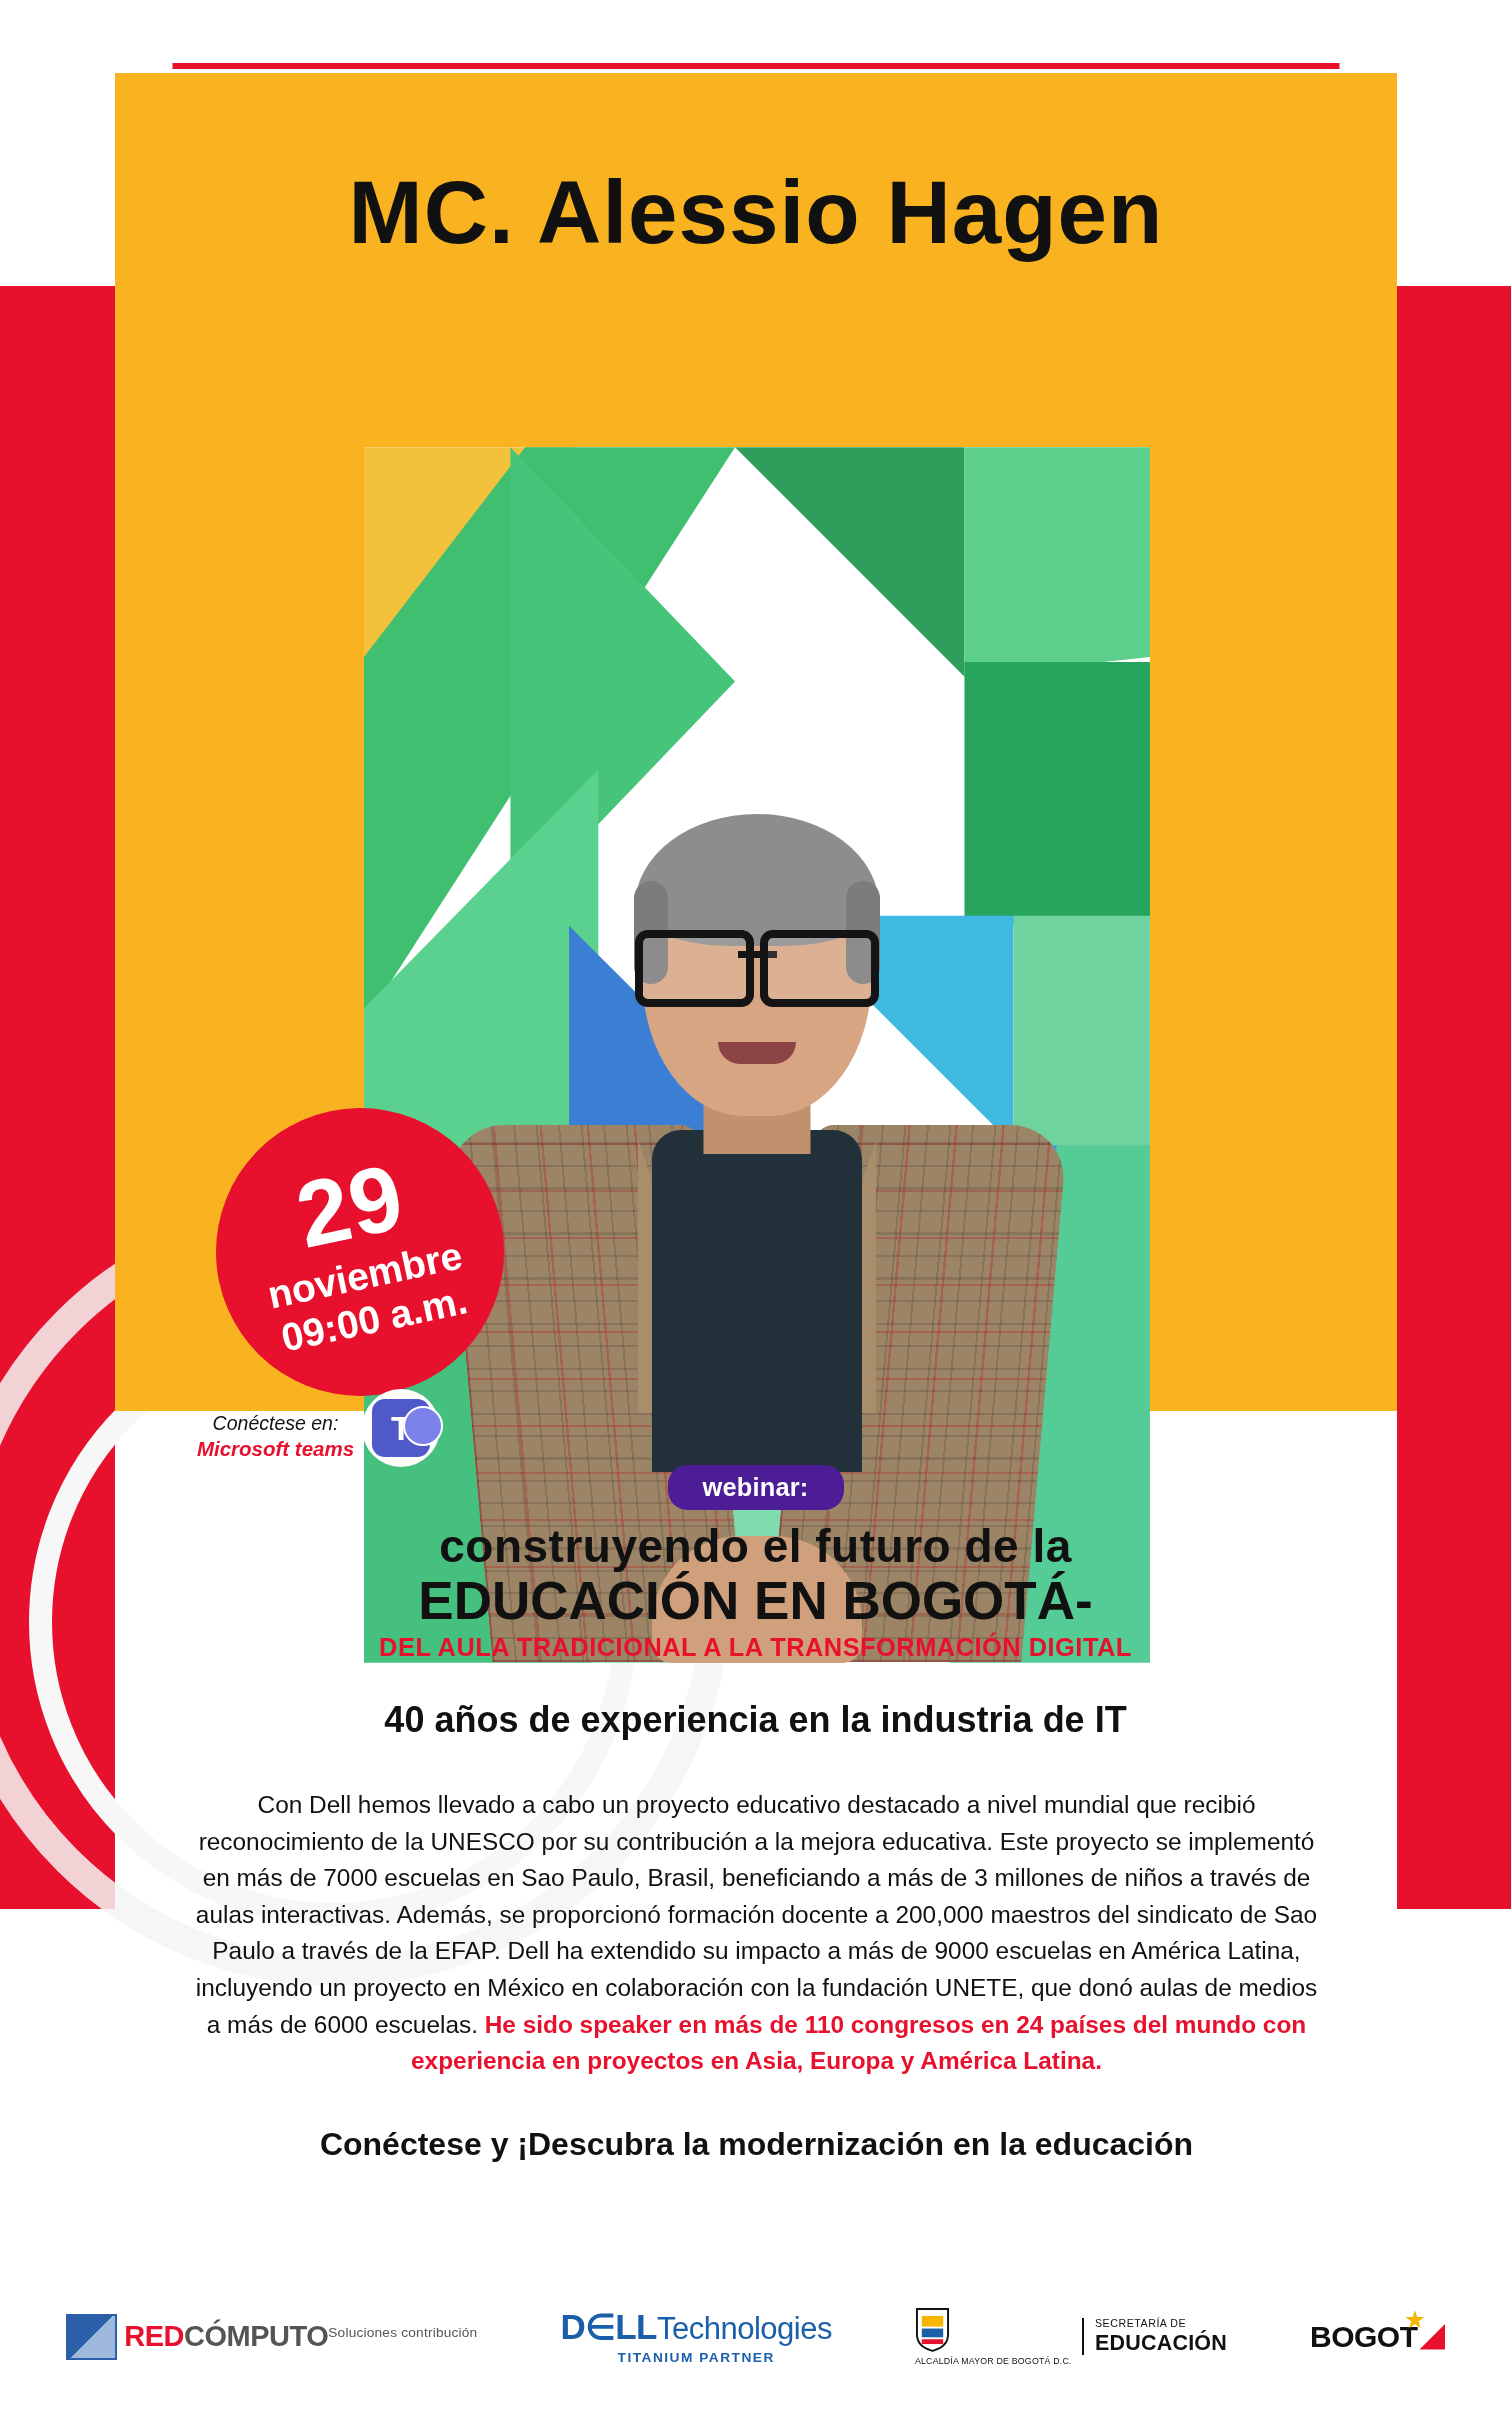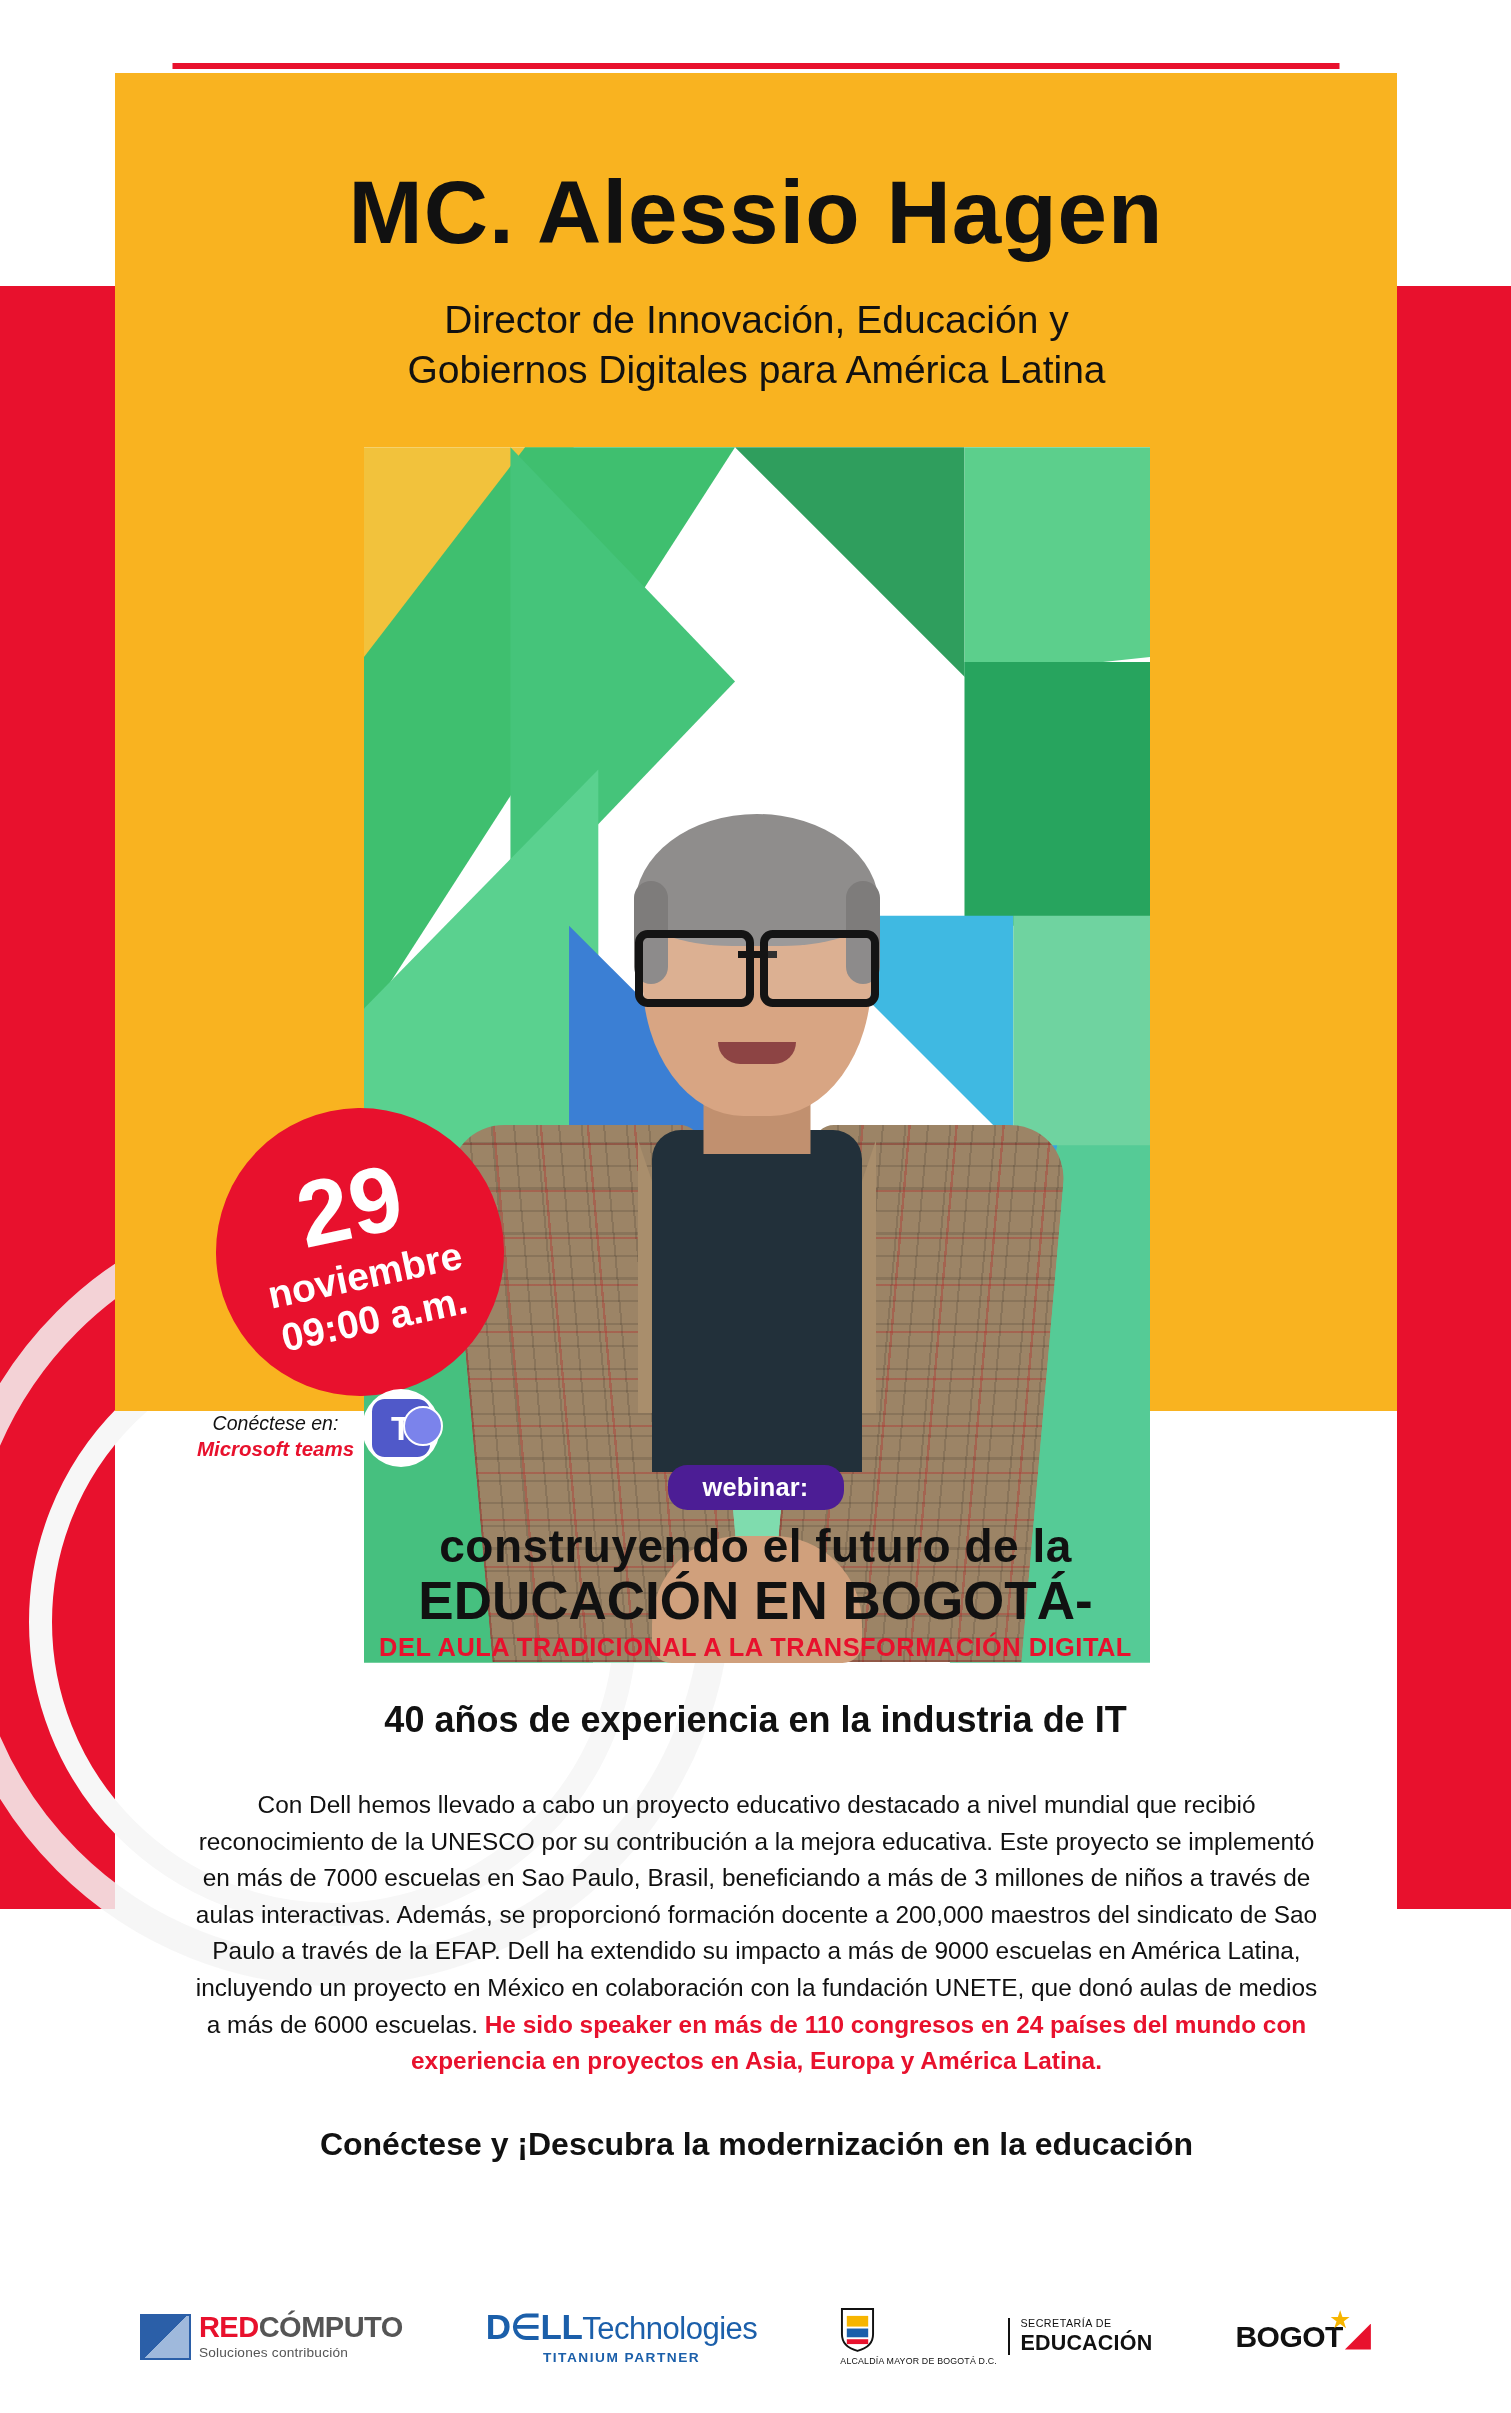--- a/index.html
+++ b/index.html
@@ -501,21 +501,20 @@
   }
   .redcomputo-mark {
     width: 47px;
     height: 42px;
     background:
       linear-gradient(135deg, #2b5fa8 0 50%, #9fb9dc 50% 100%);
     border: 2.4px solid #2b5fa8;
   }
   .redcomputo-text {
     display: flex;
-    flex-direction: column;
     line-height: 1;
   }
   .redcomputo-main {
     font-size: 29px;
     font-weight: 800;
     color: #e8112d;
     letter-spacing: -0.5px;
   }
   .redcomputo-main .grey { color: #555555; }
   .redcomputo-sub {
@@ -624,24 +623,20 @@
   <div class="swirl2"></div>
   <div class="yellow-panel"></div>
 
   <div class="header-bar"></div>
   <div class="header-title">
     <span class="header-title-inner">INVITADO INTERNACIONAL</span>
   </div>
   <div class="header-underline"></div>
 
   <div class="speaker-name">MC. Alessio Hagen</div>
-  <div class="speaker-role">
-    <div>Director de Innovación, Educación y</div>
-    <div>Gobiernos Digitales para América Latina</div>
-  </div>
 
   <div class="photo-frame">
     <div class="photo-bg">
       <svg width="786" height="1216" viewBox="0 0 1610 2490">
         <rect x="0" y="0" width="1610" height="2490" fill="#ffffff"></rect>
         <polygon points="0,0 430,0 0,520" fill="#f2c23c"></polygon>
         <polygon points="0,430 330,0 760,0 0,1180" fill="#3fbf6f"></polygon>
         <polygon points="300,0 760,480 300,960" fill="#45c47a"></polygon>
         <polygon points="760,0 1230,0 1230,470" fill="#2f9e5d"></polygon>
         <polygon points="1230,0 1610,0 1610,430 1230,470" fill="#5ccf8c"></polygon>

